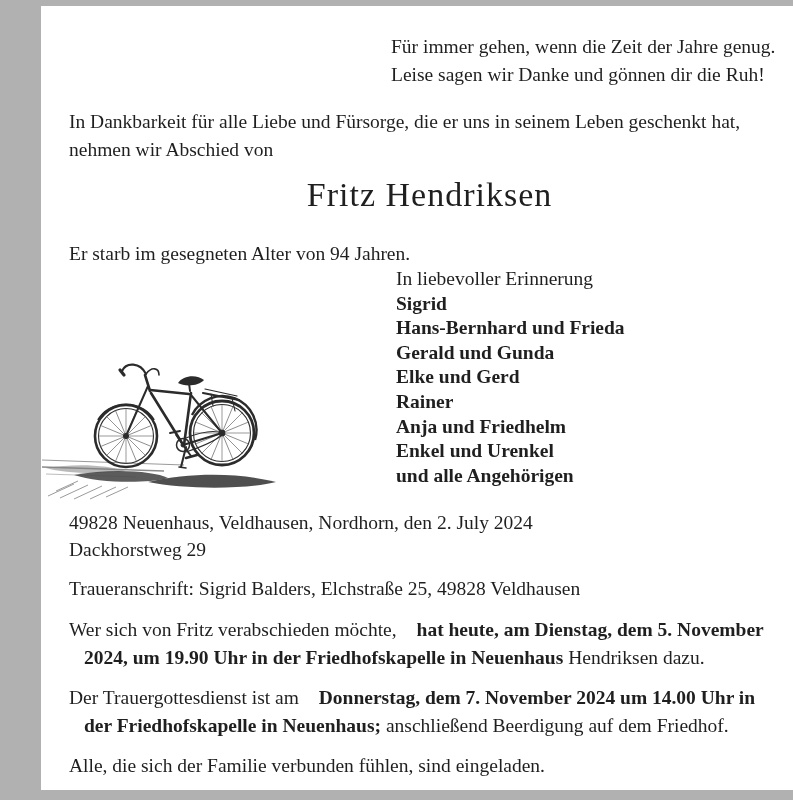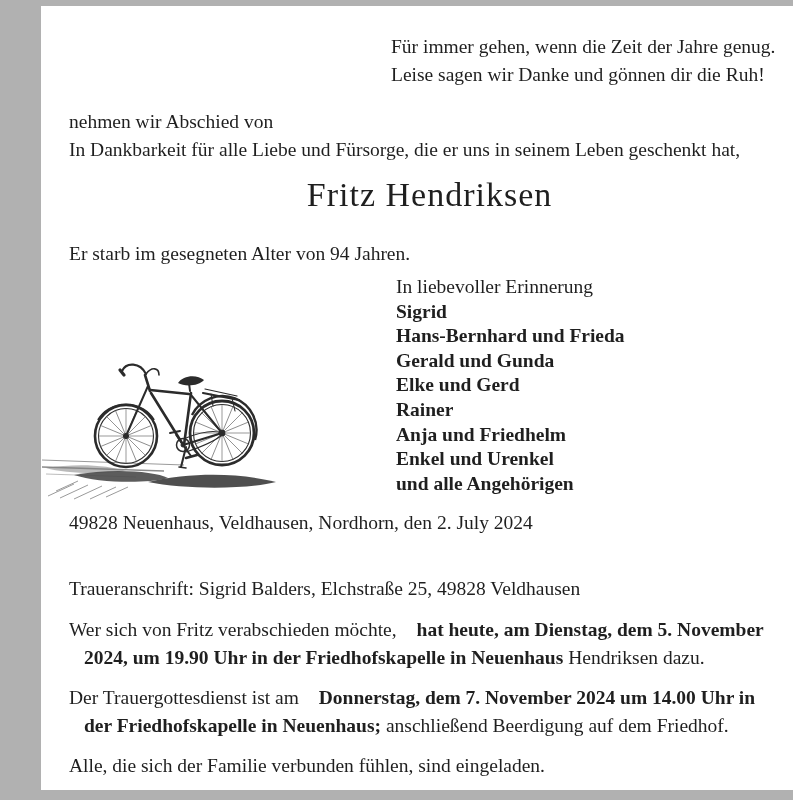--- a/index.html
+++ b/index.html
@@ -22,43 +22,43 @@
   .epigraph{left:350px;top:27px;}
   .intro{left:28px;top:102px;}
   .name{
     left:0;top:160px;width:777px;
     text-align:center;
     font-size:34px;line-height:58px;
     font-weight:normal;margin:0;
     letter-spacing:1px;
   }
   .age{left:28px;top:234px;text-align:center;}
-  .memorial{left:355px;top:269px;font-size:19.5px;line-height:24.6px;white-space:nowrap;}
+  .memorial{left:355px;top:261px;font-size:19.5px;line-height:24.6px;white-space:nowrap;}
   .memorial .mem-name{font-weight:bold;}
   .bike{left:0;top:318px;width:270px;height:190px;}
   .place{left:28px;top:503px;line-height:27px;}
   .mourning{left:28px;top:569px;}
   .farewell{left:28px;top:610px;}
   .service{left:28px;top:678px;}
   .closing{left:28px;top:746px;}
   b{font-weight:bold;padding-left:15px;}
 </style>
 </head>
 <body>
 
 <div class="page">
 
   <div class="abs txt epigraph">
     <div>Für immer gehen, wenn die Zeit der Jahre genug.</div>
     <div>Leise sagen wir Danke und gönnen dir die Ruh!</div>
   </div>
 
   <div class="abs txt intro">
+    <div>In Dankbarkeit für alle Liebe und Fürsorge, die er uns in seinem Leben geschenkt hat,</div>
     <div>nehmen wir Abschied von</div>
-    <div>In Dankbarkeit für alle Liebe und Fürsorge, die er uns in seinem Leben geschenkt hat,</div>
   </div>
 
   <h1 class="abs name">Fritz Hendriksen</h1>
 
   <div class="abs txt age">Er starb im gesegneten Alter von 94 Jahren.</div>
 
   <div class="abs memorial">
     <div>In liebevoller Erinnerung</div>
     <div class="mem-name">Sigrid</div>
     <div class="mem-name">Hans-Bernhard und Frieda</div>
@@ -154,20 +154,21 @@
       <path d="M169,395 L201,402" stroke-width="1.2"></path>
       <path d="M175,400 L177,412" stroke-width="1.1"></path>
       <path d="M196,404 L199,417" stroke-width="1.1"></path>
     </g>
 
     <path d="M142,389 C147,381 161,380 168,386 C163,392 149,393 142,389 Z" fill="#2b2b2b"></path>
   </svg>
 
   <div class="abs txt place">
     <div>49828 Neuenhaus, Veldhausen, Nordhorn, den 2. July 2024</div>
+    <div>Dackhorstweg 29</div>
   </div>
 
   <div class="abs txt mourning">Traueranschrift: Sigrid Balders, Elchstraße 25, 49828 Veldhausen</div>
 
   <div class="abs txt farewell">
     <div><span>Wer sich von Fritz verabschieden möchte, </span><b>hat heute, am Dienstag, dem 5. November</b></div>
     <div><b>2024, um 19.90 Uhr in der Friedhofskapelle in Neuenhaus</b><span> Hendriksen dazu.</span></div>
   </div>
 
   <div class="abs txt service">

